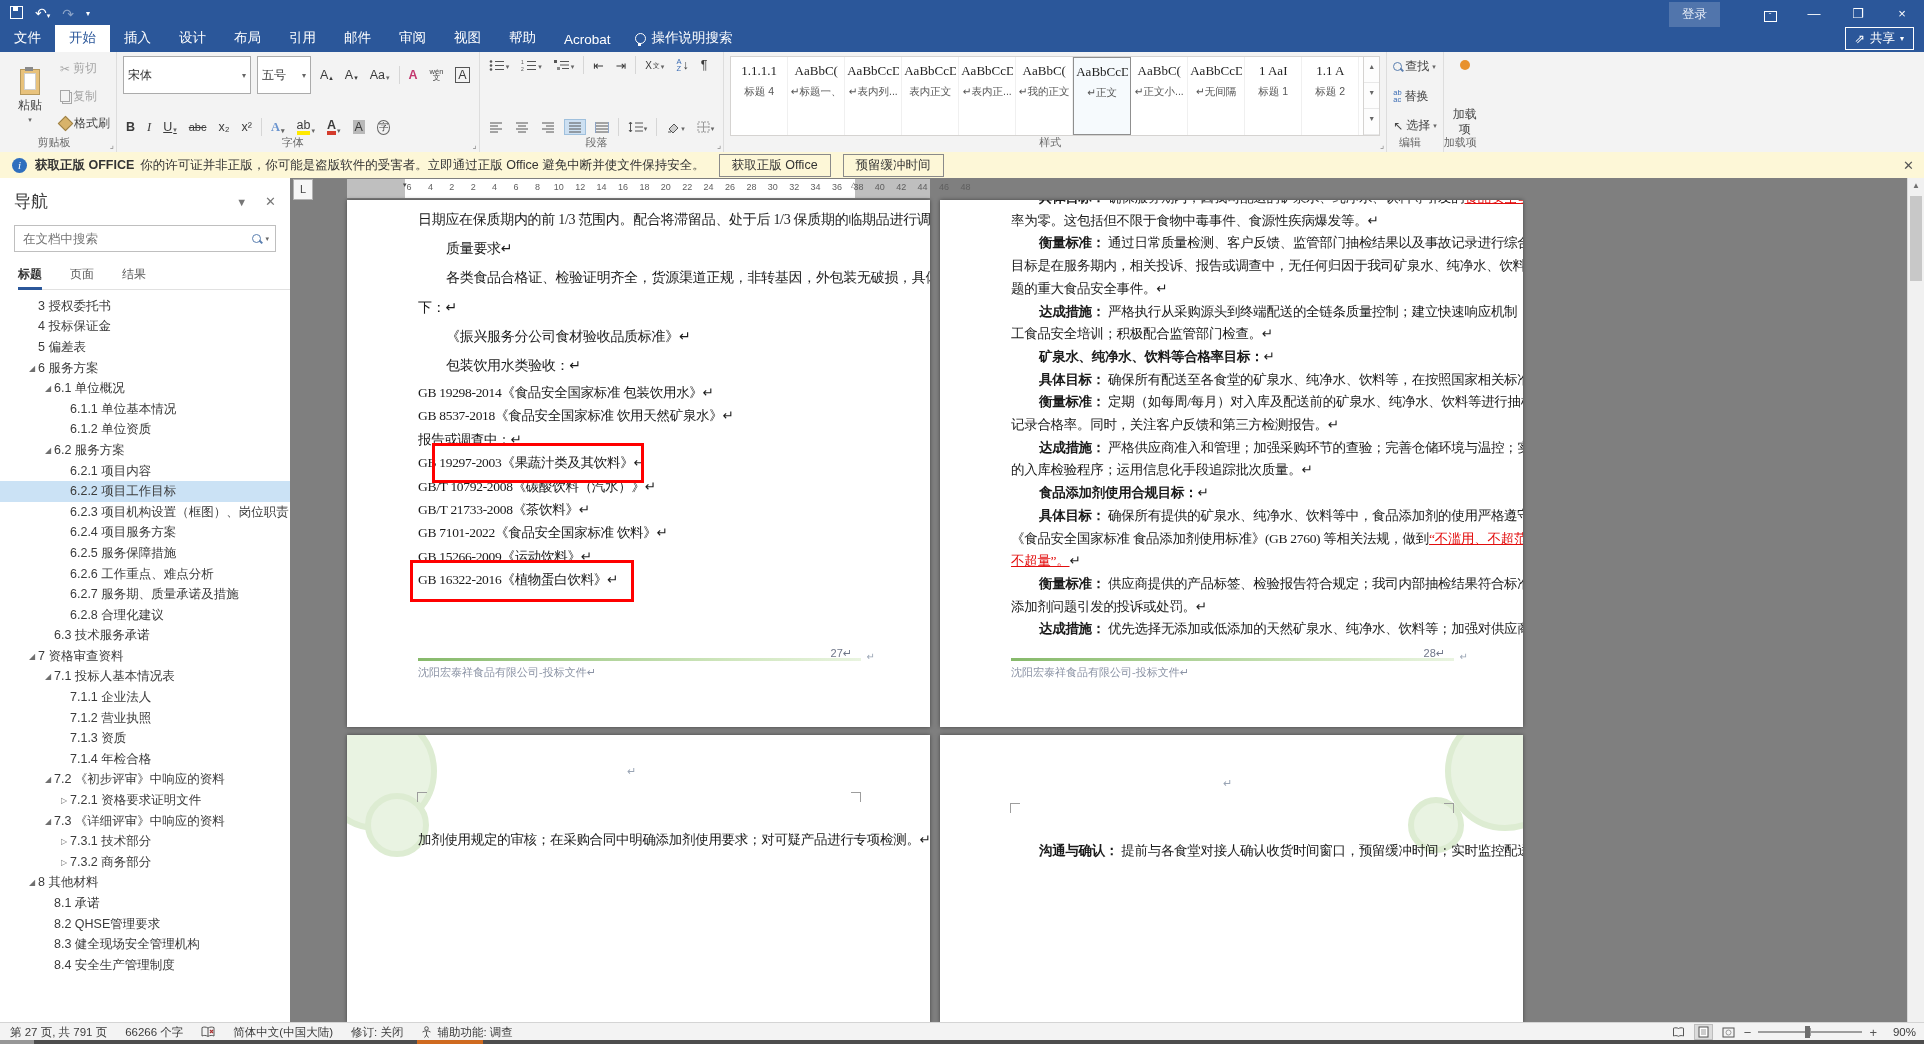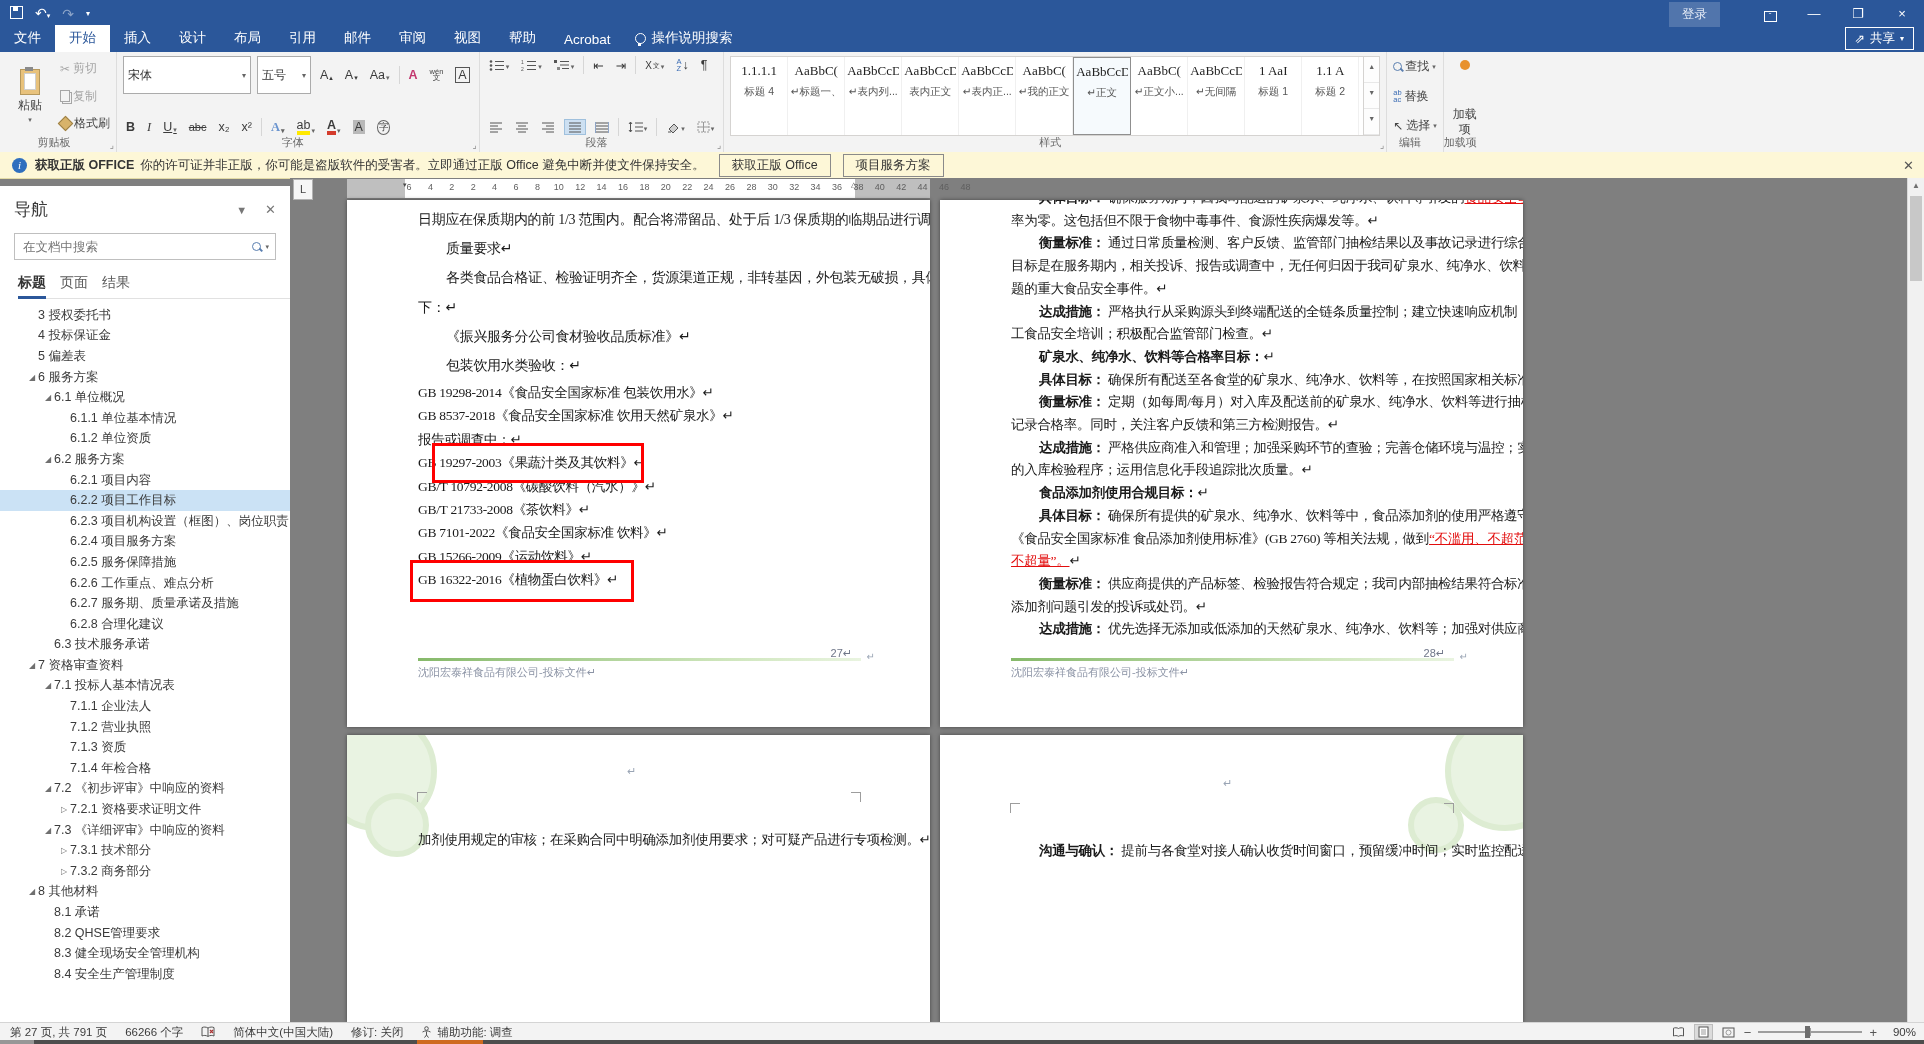--- a/index.html
+++ b/index.html
@@ -84,28 +84,28 @@
   .ic-info{width:15px;height:15px;border-radius:50%;background:#2f6fbe;color:#fff;font-size:11px;line-height:15px;
            text-align:center;font-family:"Liberation Serif",serif;font-style:italic;margin:0 8px 0 12px;flex:0 0 15px;}
   .warnbold{font-weight:bold;margin-right:6px;white-space:nowrap;}
   .warnmsg{white-space:nowrap;margin-right:14px;}
   .warnbtn{border:1px solid #8a8a8a;background:#fdf7d7;padding:2px 12px;font-size:12.5px;margin-right:12px;white-space:nowrap;}
   .warnclose{margin-left:auto;margin-right:10px;font-size:13px;color:#555;}
 
   
   .main{position:absolute;top:178px;left:0;right:0;bottom:22px;}
   
-  .navpane{position:absolute;left:0;top:8px;bottom:0;width:290px;background:#fff;border-right:1px solid #c6c6c6;overflow:hidden;}
+  .navpane{position:absolute;left:0;top:0;bottom:0;width:290px;background:#fff;border-right:1px solid #c6c6c6;overflow:hidden;}
   .navhead{display:flex;align-items:center;margin:12px 14px 0;}
   .navtitle{font-size:17px;color:#3b3b3b;flex:1;}
   .navhbtn{color:#777;font-size:11px;margin-left:18px;}
   .navsearch{margin:12px 14px 0;height:25px;border:1px solid #bfbfbf;display:flex;align-items:center;padding:0 6px;}
   .navsearch input{border:none;outline:none;flex:1;font-size:12.5px;color:#333;font-family:inherit;}
   .navsearch input::placeholder{color:#767676;}
-  .navtabs{display:flex;gap:14px;margin:14px 0 5px 18px;font-size:14px;color:#595959;border-bottom:1px solid #e1e1e1;padding-bottom:6px;}
+  .navtabs{display:flex;gap:28px;margin:14px 0 5px 18px;font-size:12px;color:#595959;border-bottom:1px solid #e1e1e1;padding-bottom:6px;}
   .navtab.active{color:#333;font-weight:bold;position:relative;}
   .navtab.active:after{content:"";position:absolute;left:0;right:0;bottom:-7px;height:3px;background:#2b579a;}
   #navitems{margin-top:6px;}
   .nitem{height:20.6px;display:flex;align-items:center;font-size:12.5px;color:#3b3b3b;white-space:nowrap;overflow:hidden;}
   .nitem .narrow{width:12px;font-size:8px;color:#707070;flex:0 0 12px;text-align:center;}
   .nitem.lvl1{padding-left:26px;}
   .nitem.lvl2{padding-left:42px;}
   .nitem.lvl3{padding-left:58px;}
   .nitem.sel{background:#cbe2f5;}
 
@@ -483,21 +483,21 @@
       </div>
       <div class="glabel">加载项</div>
     </div>
   </div>
 
   <div class="warnbar">
     <span class="ic-info">i</span>
     <span class="warnbold">获取正版 OFFICE</span>
     <span class="warnmsg">你的许可证并非正版，你可能是盗版软件的受害者。立即通过正版 Office 避免中断并使文件保持安全。</span>
     <span class="warnbtn">获取正版 Office</span>
-    <span class="warnbtn">项目服务方案</span>
+    <span class="warnbtn">预留缓冲时间</span>
     <span class="warnclose">✕</span>
   </div>
 
   <div class="main">
 
     <div class="navpane">
       <div class="navhead">
         <span class="navtitle">导航</span>
         <span class="navhbtn">▼</span>
         <span class="navhbtn" style="font-size:13px">✕</span>

